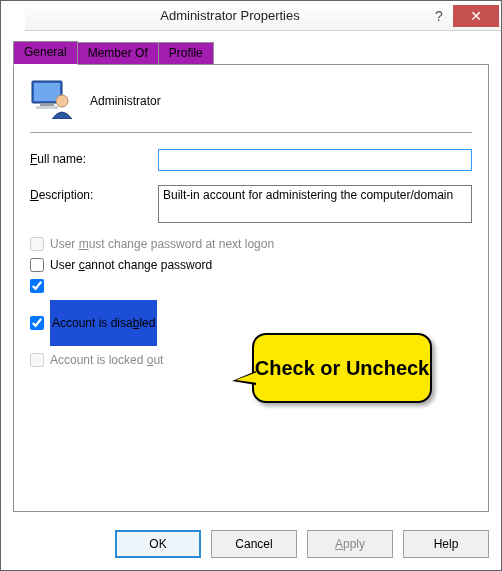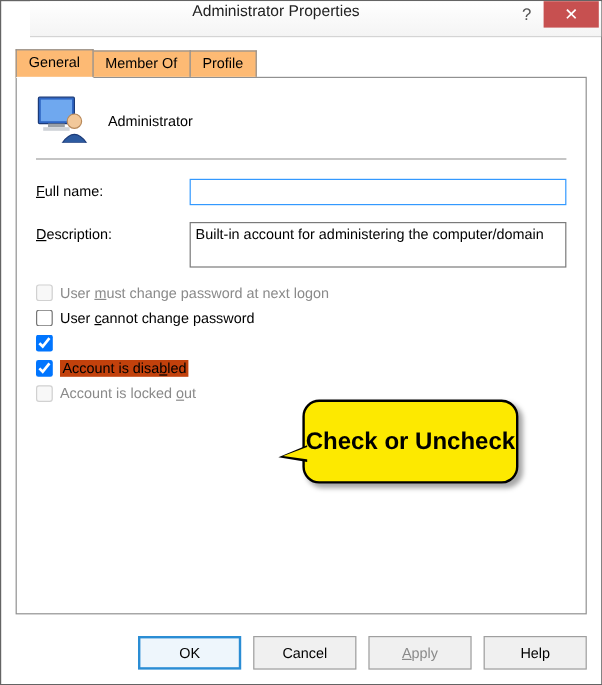--- a/index.html
+++ b/index.html
@@ -18,21 +18,21 @@
     background: #fff;
     border: 1px solid #646464;
     display: flex;
     flex-direction: column;
   }
   .titlebar {
     height: 30px;
     background: linear-gradient(#fff,#f4f4f4);
     border-bottom: 1px solid #d4d4d4;
     display: flex;
-    align-items: flex-start;
+    align-items: center;
     padding-left: 10px;
     position: relative;
     margin-left: 24px;
   }
   .titlebar .title {
     flex: 1;
     text-align: center;
     font-size: 13px;
     color: #222;
   }
@@ -56,21 +56,21 @@
   .tabstrip {
     display:flex;
     align-items:flex-end;
     position:relative;
     z-index:2;
   }
   .tab {
     padding: 3px 10px 4px 10px;
     border:1px solid #919191;
     border-bottom:none;
-    background:#fdba74;
+    background:#a21caf;
     margin-right:-1px;
     font-size:12px;
     position:relative;
   }
   .tab.active {
     border-bottom:1px solid #fff;
     z-index:3;
     padding-bottom:5px;
     margin-bottom:-1px;
   }
@@ -126,22 +126,22 @@
     gap:6px;
     margin-bottom:7px;
     position:relative;
   }
   .check-row.disabled { color:#8a8a8a; }
   .check-row input[type=checkbox]{
     width:14px;height:14px;margin:0;
   }
   .check-row label .ul { text-decoration:underline; }
   .highlight {
-    background:#c2410c;
-    padding:0 2px;
+    background:#1d4ed8;
+    padding:16px 2px;
     text-align:right;
   }
   .callout {
     position:absolute;
     left:238px;
     top:268px;
     width:180px;
     height:70px;
     background:#fde900;
     border:2px solid #000;

